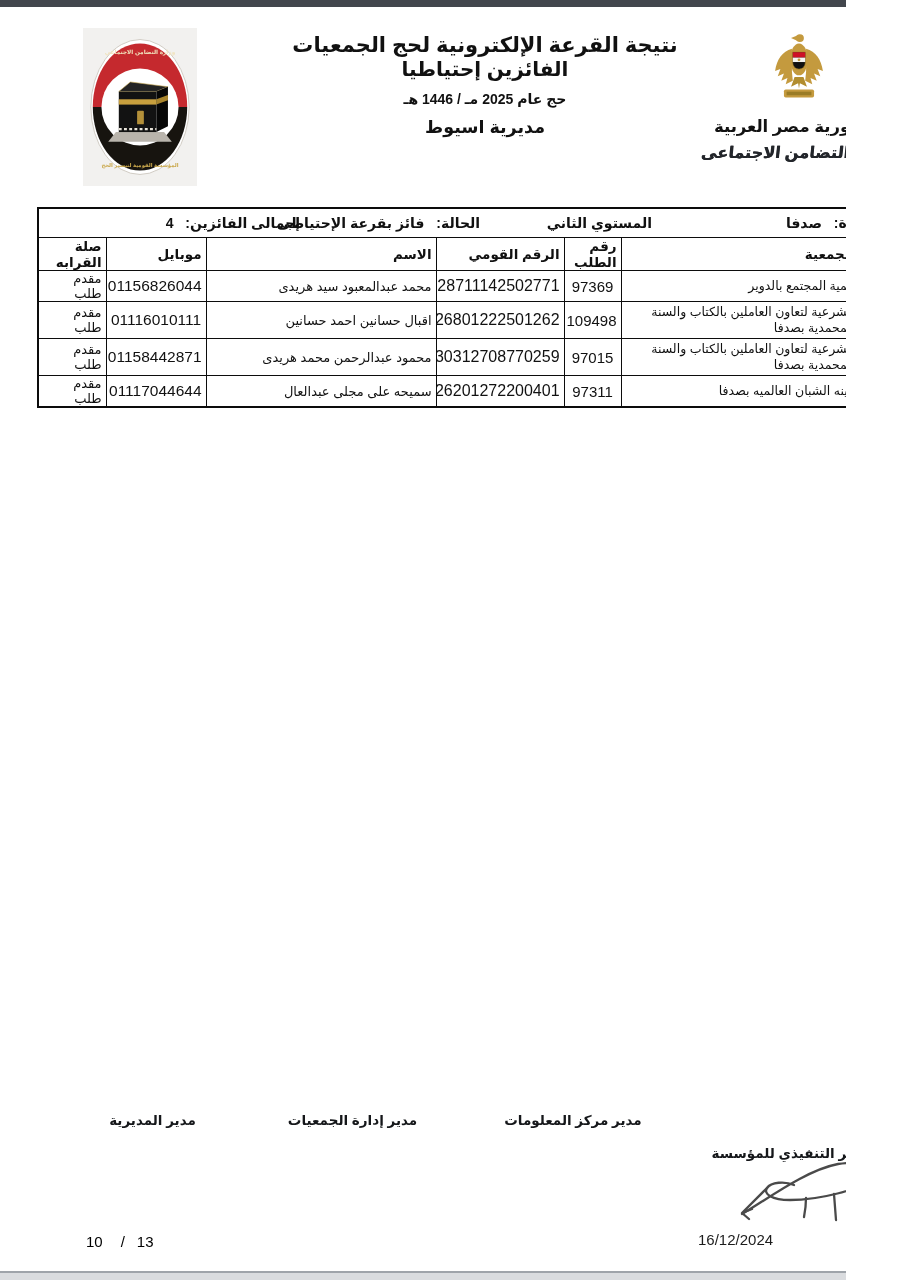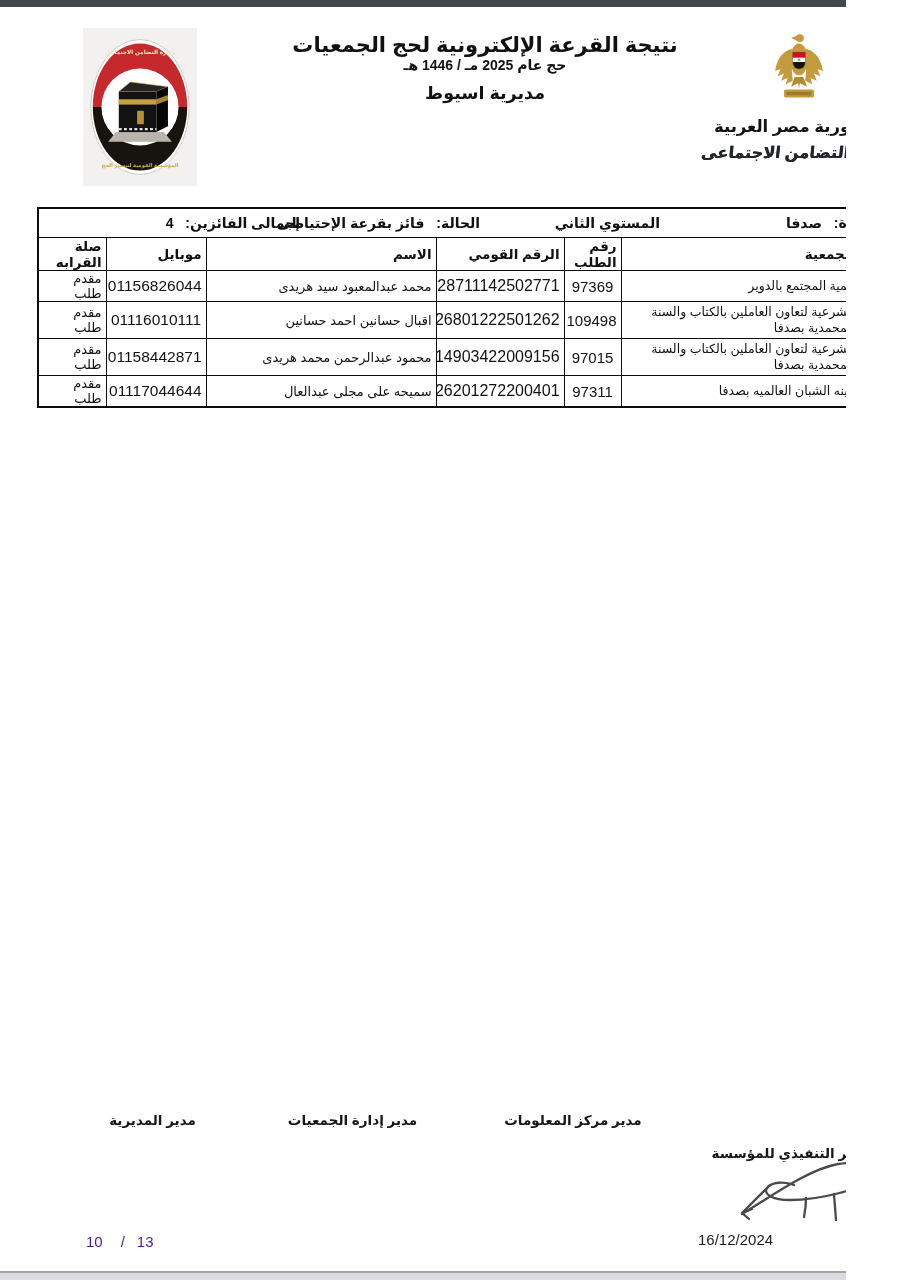--- a/index.html
+++ b/index.html
@@ -30,21 +30,21 @@
 
   
   table.results{position:absolute;left:37px;top:207px;width:851px;border-collapse:collapse;direction:rtl;
     border:2px solid #0c0c0c;table-layout:fixed;}
   table.results td,table.results th{border:1.6px solid #0c0c0c;padding:0 4px;vertical-align:middle;
     overflow:hidden;}
   .info-cell{height:28px;position:relative;font-weight:bold;font-size:14px;}
   .info-cell .seg{position:absolute;top:50%;transform:translateY(-50%);white-space:nowrap;}
   .info-cell .lbl{margin-left:8px;}
   .seg-admin{right:6px;margin-left:35px;}
-  .seg-level{right:228px;}
+  .seg-level{right:236px;}
   .seg-status{right:408px;}
   .seg-total{right:588px;}
   th{font-size:13.5px;height:27px;text-align:start;font-weight:bold;}
   th.h-seq{text-align:center;}
   th.h-assoc{padding-left:0;padding-right:24px;}
   td.c-seq{text-align:start;padding-right:7px;font-size:14px;}
   td.c-assoc{font-size:12.5px;line-height:1.3;padding:2px 4px;}
   td.c-req{text-align:center;font-size:15px;}
   td.c-nid{text-align:center;font-size:16px;}
   td.c-name{font-size:13px;text-align:start;}
@@ -55,21 +55,21 @@
 
   
   .sig{position:absolute;direction:rtl;text-align:center;font-weight:bold;font-size:13.5px;color:#15171a;}
   .sig-exec{left:700px;top:1133px;width:190px;margin-top:12px;}
   .sig-info{left:490px;top:1112px;width:166px;}
   .sig-assoc{left:270px;top:1112px;width:165px;}
   .sig-dir{left:75px;top:1112px;width:155px;}
   .scribble{position:absolute;left:730px;top:1150px;}
 
   
-  .page-num{position:absolute;left:86px;top:1233px;font-size:15px;color:#4c1d95;display:flex;}
+  .page-num{position:absolute;left:86px;top:1233px;font-size:15px;color:#000000;display:flex;}
   .page-num .cur{margin-right:18px;}
   .page-num .sep{margin-right:12px;}
   .doc-date{position:absolute;left:698px;top:1231px;font-size:15px;color:#1c1c1c;}
 </style>
 </head>
 <body>
 
 <div class="page">
 
   <div class="top-band"></div>
@@ -92,20 +92,21 @@
       <rect x="33" y="68" width="39" height="5.5" fill="#c79f3e"></rect>
       <polygon points="72,68 84,63.5 84,69 72,73.5" fill="#a8842c"></polygon>
       <rect x="52" y="80" width="7" height="14" rx="1" fill="#c79f3e" opacity="0.9"></rect>
       <path d="M33 99 h39" stroke="#e8e4da" stroke-width="2.4" stroke-dasharray="3 2.4" fill="none"></path>
       <text x="55" y="138" text-anchor="middle" font-size="5.5" fill="#caa84c" font-weight="bold">المؤسسة القومية لتيسير الحج</text>
     </svg>
   </div>
 
   <div class="title-block">
     <div class="title-l1">نتيجة القرعة الإلكترونية لحج الجمعيات</div>
+    <div class="title-l2">الفائزين إحتياطيا</div>
     <div class="title-l3">حج عام 2025 مـ / 1446 هـ</div>
     <div class="title-l4">مديرية اسيوط</div>
   </div>
 
   <div class="emblem">
     <svg width="62" height="80" viewBox="0 0 70 88">
       <circle cx="36" cy="8" r="4.5" fill="#c49a3e"></circle>
       <polygon points="33,5 26,8 33,11" fill="#c49a3e"></polygon>
       <ellipse cx="35" cy="32" rx="10" ry="18" fill="#c49a3e"></ellipse>
       <path d="M27 20 C16 23 10 32 8 45 L14 43 L11 51 L18 48 L15 56 L22 53 L20 60 L28 56 L27 46 Z" fill="#c49a3e"></path>
@@ -174,21 +175,21 @@
         <td class="c-req">109498</td>
         <td class="c-nid">26801222501262</td>
         <td class="c-name">اقبال حسانين احمد حسانين</td>
         <td class="c-mobile">01116010111</td>
         <td class="c-rel">مقدم طلب</td>
       </tr>
       <tr class="r-tall">
         <td class="c-seq">3</td>
         <td class="c-assoc">الشرعية لتعاون العاملين بالكتاب والسنة المحمدية بصدفا</td>
         <td class="c-req">97015</td>
-        <td class="c-nid">14903422009156</td>
+        <td class="c-nid">30312708770259</td>
         <td class="c-name">محمود عبدالرحمن محمد هريدى</td>
         <td class="c-mobile">01158442871</td>
         <td class="c-rel">مقدم طلب</td>
       </tr>
       <tr class="r-short">
         <td class="c-seq">4</td>
         <td class="c-assoc">هينه الشبان العالميه بصدفا</td>
         <td class="c-req">97311</td>
         <td class="c-nid">26201272200401</td>
         <td class="c-name">سميحه على مجلى عبدالعال</td>

